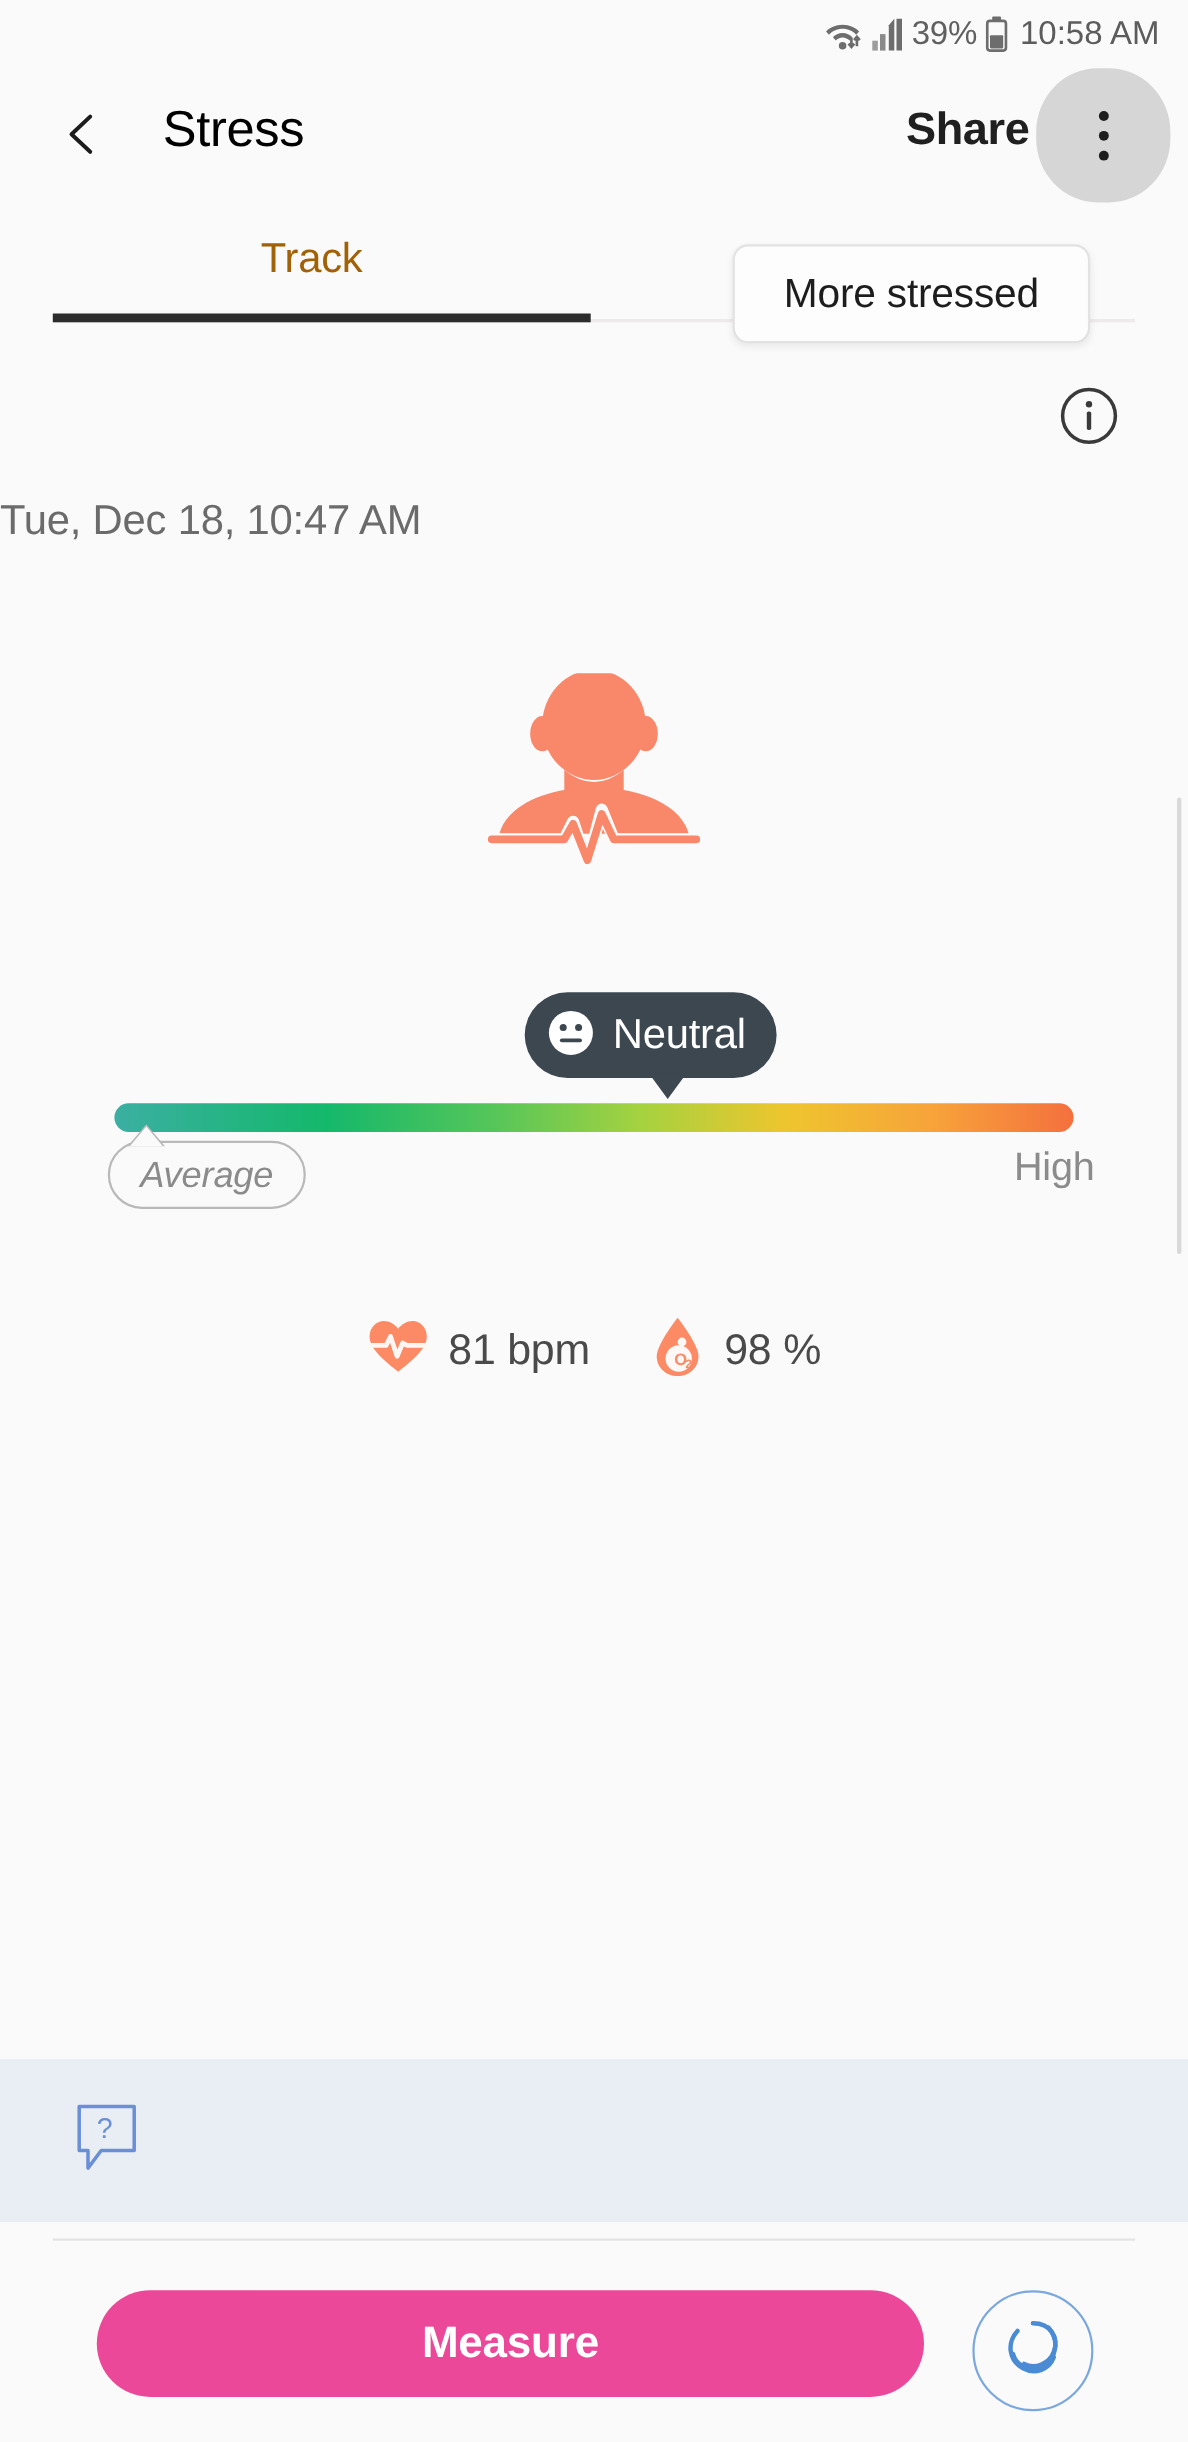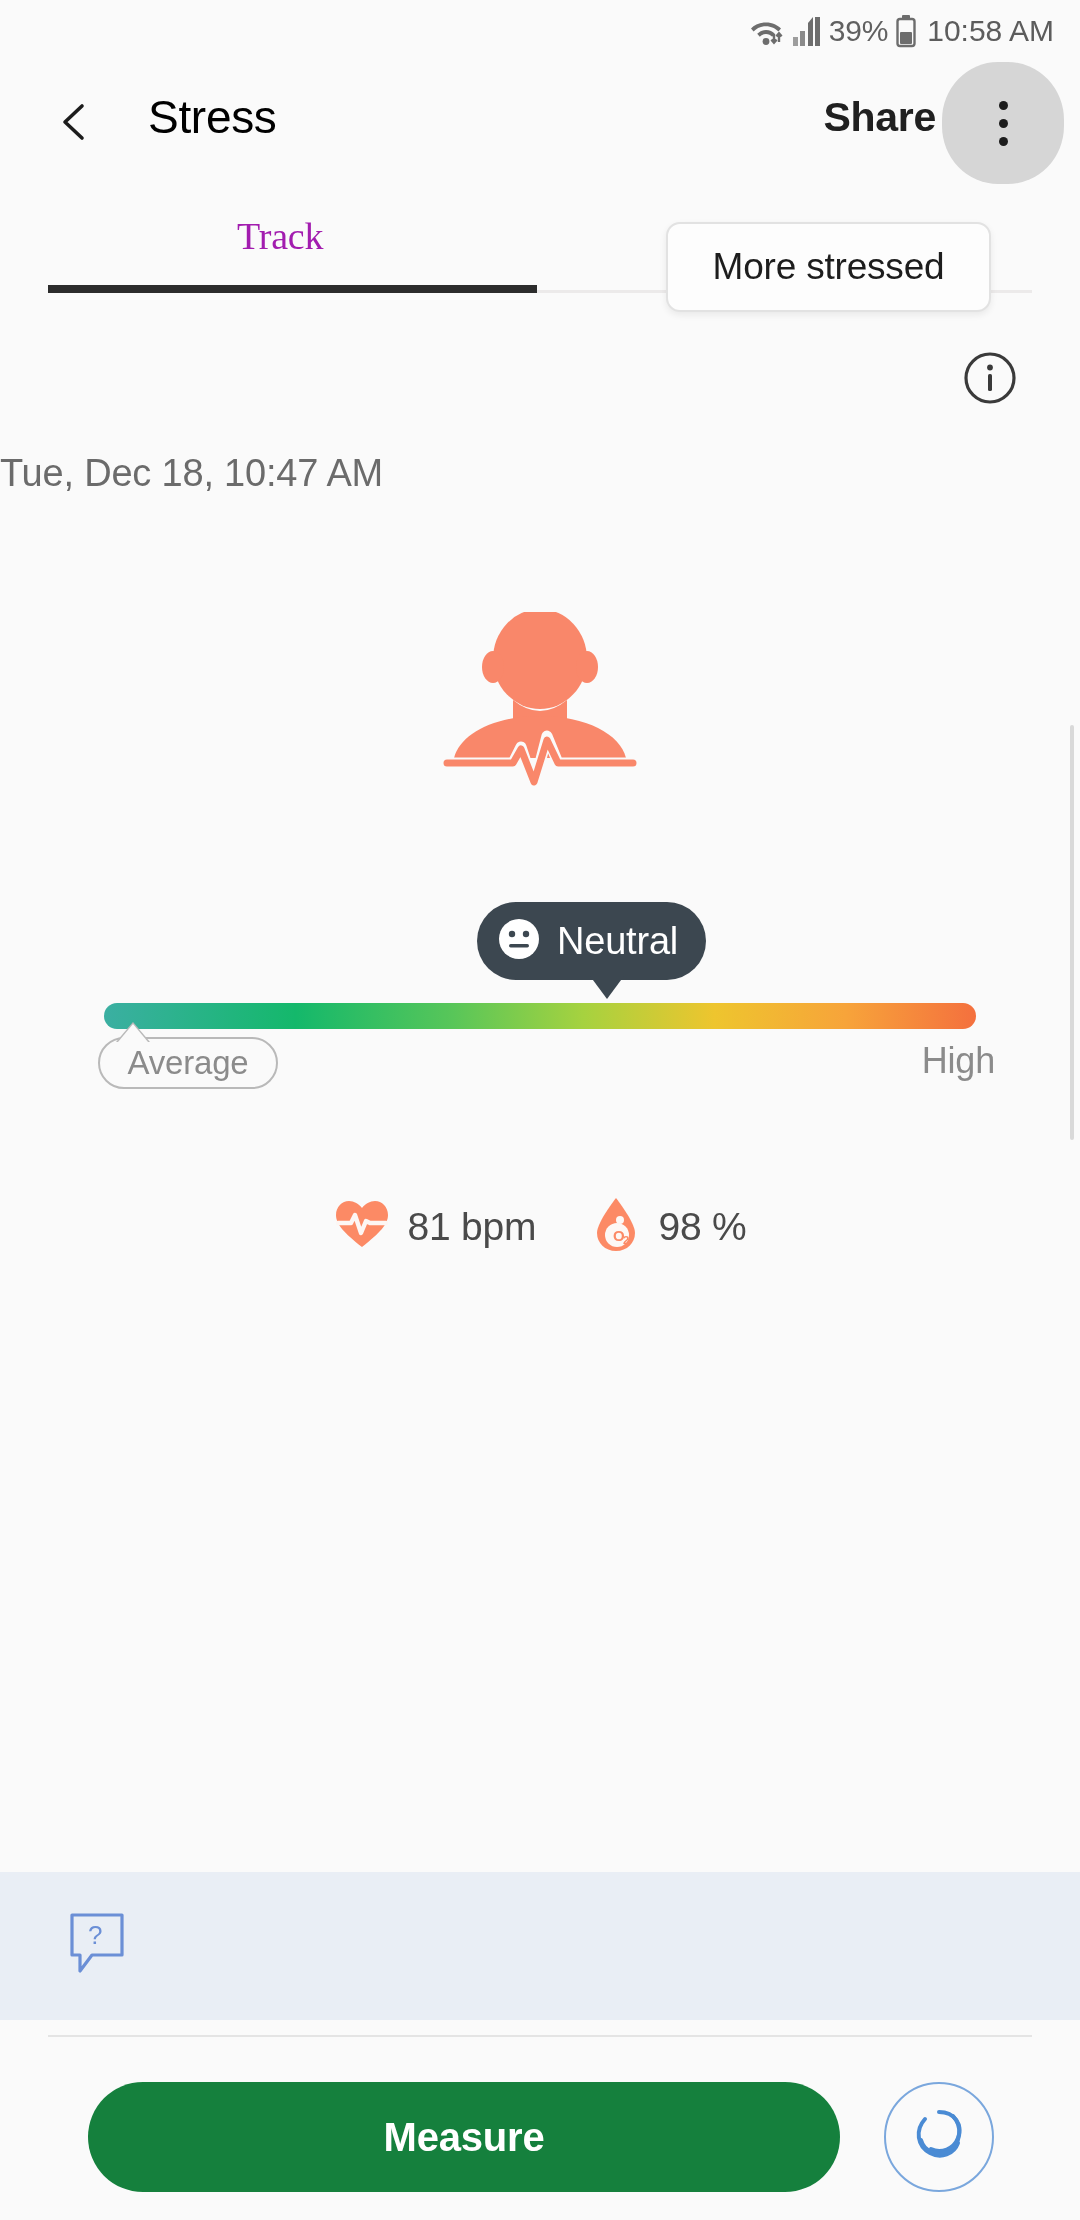--- a/index.html
+++ b/index.html
@@ -63,23 +63,22 @@
   .tabbar {
     position: absolute; top: 186px; left: 0;
     width: 1080px; height: 120px;
   }
   .tab-underline-track {
     position: absolute; left: 48px; top: 104px;
     width: 984px; height: 3px; background: #eceaea;
   }
   .tab {
     position: absolute; top: 28px;
-    font-size: 38px; color: #a21caf;
+    font-size: 38px; color: #a16207;
     letter-spacing: -0.2px;
-    font-family: Liberation Serif, serif;
   }
   .tab-track { left: 237px; }
   .tab-active-underline {
     position: absolute; left: 48px; top: 99px;
     width: 489px; height: 8px; background: #2c2c2c;
   }
   .tooltip-more {
     position: absolute; left: 666px; top: 222px;
     width: 325px; height: 90px;
     background: #fdfdfd;
@@ -142,25 +141,25 @@
       #58c659 40%,
       #a6d23f 55%,
       #eec52e 70%,
       #f7a43a 85%,
       #f4703e 100%);
   }
 
   
   .avg-pill {
     position: absolute; left: 98px; top: 1037px;
-    width: 180px; height: 52px;
+    width: 180px; height: 62px;
     border: 2px solid #b9b9b9;
     border-radius: 31px;
     background: #fafafa;
-    display: flex; align-items: center; justify-content: center;
+    display: flex; align-items: center; justify-content: center; font-style: italic;
   }
   .avg-pill span { font-size: 33px; color: #8b8b8b; letter-spacing: -0.2px; }
   .avg-notch {
     position: absolute; left: 118px; top: 1024px;
     width: 0; height: 0;
     border-left: 15px solid transparent;
     border-right: 15px solid transparent;
     border-bottom: 18px solid #fafafa;
     z-index: 3;
   }
@@ -211,22 +210,22 @@
     text-underline-offset: 7px;
   }
 
   
   .bottom-divider {
     position: absolute; left: 48px; top: 2035px;
     width: 984px; height: 2px; background: #e4e4e4;
   }
   .measure-btn {
     position: absolute; left: 88px; top: 2082px;
-    width: 752px; height: 110px;
-    background: #15803d;
+    width: 752px; height: 97px;
+    background: #ec4899;
     border-radius: 55px;
     display: flex; align-items: center; justify-content: center;
     border: none;
   }
   .measure-btn span {
     font-size: 40px; color: #ffffff; font-weight: bold; letter-spacing: -0.2px;
   }
   .swirl-btn {
     position: absolute; left: 884px; top: 2082px;
     width: 110px; height: 110px;

